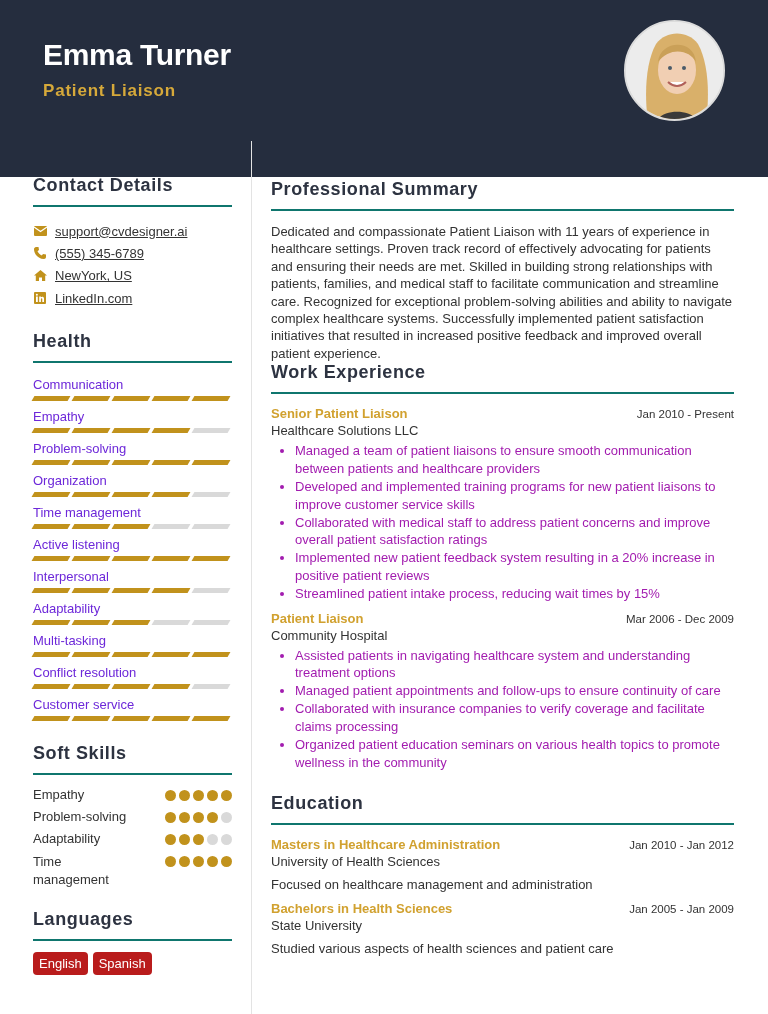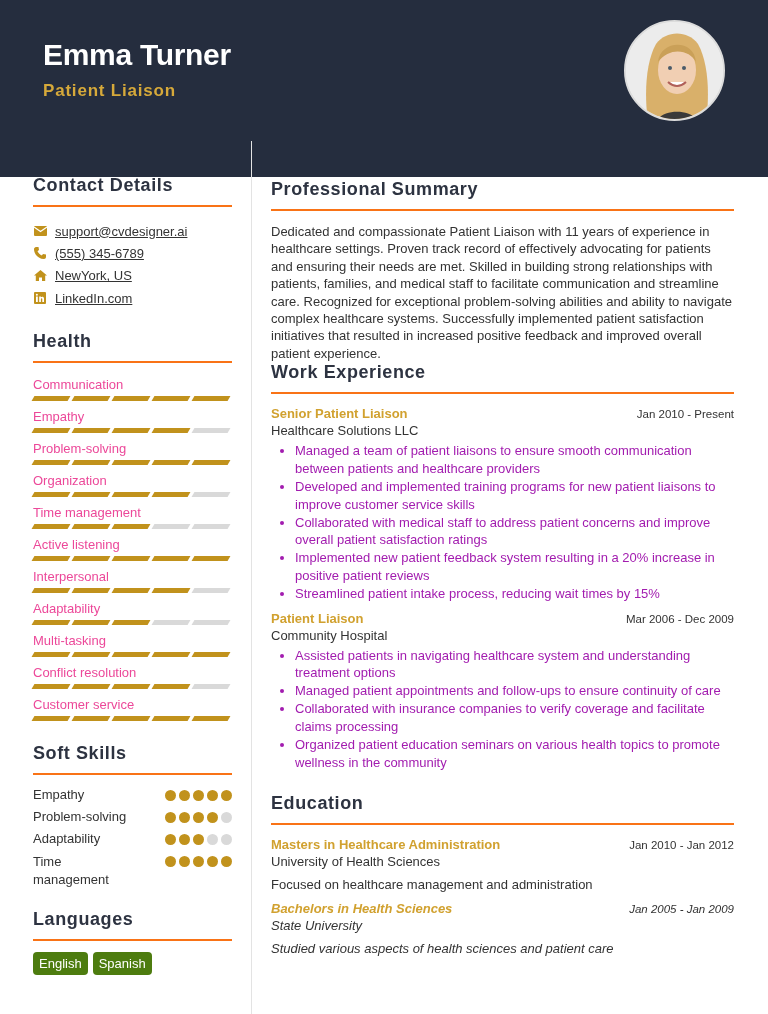--- a/index.html
+++ b/index.html
@@ -26,37 +26,37 @@
     border-radius: 50%; background: #efefef; overflow: hidden;
     border: 2px solid #dcdcdc;
   }
   .divider-v {
     position: absolute; left: 251px; top: 141px; width: 1px; height: 873px; background: #e3e3e3;
   }
   .left { position: absolute; left: 33px; top: 141px; width: 199px; }
   .right { position: absolute; left: 271px; top: 141px; width: 463px; }
   .sec-title {
     font-size: 18px; font-weight: 700; color: #2d3341; letter-spacing: 0.6px;
-    padding-bottom: 9px; border-bottom: 2px solid #f97316;
+    padding-bottom: 9px; border-bottom: 2px solid #0f766e;
   }
   .contact-list { margin-top: 13px; }
   .contact-item { display: flex; align-items: center; height: 22.3px; font-size: 13px; color: #333; text-decoration: underline; }
   .contact-item .ic { width: 14px; height: 14px; margin-right: 8px; display: flex; align-items: center; justify-content: center; }
   .skills { margin-top: 12px; }
-  .skill-name { font-size: 13px; color: #ec4899; height: 19px; line-height: 19px; }
+  .skill-name { font-size: 13px; color: #6d28d9; height: 19px; line-height: 19px; }
   .bar { display: flex; gap: 4px; height: 5px; margin: 2px 0 6px 0; }
   .seg { width: 36px; height: 5px; transform: skewX(-30deg); background: #c1921c; }
   .seg.off { background: #d9d9d9; }
   .soft { margin-top: 12px; }
   .soft-row { display: flex; justify-content: space-between; font-size: 13px; color: #333; min-height: 22px; }
   .dots { display: flex; gap: 3px; margin-top: 3px; }
   .dot { width: 11px; height: 11px; border-radius: 50%; background: #c1921c; }
   .dot.off { background: #d9d9d9; }
   .langs { margin-top: 11px; display: flex; gap: 5px; }
-  .lang { background: #4d7c0f; color: #fff; font-size: 13px; padding: 4px 6px; border-radius: 4px; }
+  .lang { background: #b91c1c; color: #fff; font-size: 13px; padding: 4px 6px; border-radius: 4px; }
   .summary { margin-top: 12px; font-size: 13px; line-height: 17.4px; color: #333; }
   .job { margin-top: 12px; }
   .job-head { display: flex; justify-content: space-between; align-items: baseline; }
   .job-title { font-size: 13px; font-weight: 600; color: #d1a12f; }
   .job-date { font-size: 11.5px; color: #333; }
   .job-org { font-size: 13px; color: #333; margin-top: 2px; }
   ul.bul { margin-top: 4px; padding-left: 24px; font-size: 13px; line-height: 17.6px; color: #a21caf; }
   ul.bul li { margin-bottom: 0.5px; }
   .edu-desc { font-size: 13px; color: #333; margin-top: 8px; }
 </style>
@@ -336,21 +336,21 @@
   <div style="margin-top:22px;">
     <div class="sec-title">Education</div>
     <div class="job">
       <div class="job-head">
         <span class="job-title">Masters in Healthcare Administration</span>
         <span class="job-date">Jan 2010 - Jan 2012</span>
       </div>
       <div class="job-org">University of Health Sciences</div>
       <div class="edu-desc">Focused on healthcare management and administration</div>
     </div>
-    <div class="job" style="margin-top:9px;font-style:italic;">
+    <div class="job" style="margin-top:9px;">
       <div class="job-head">
         <span class="job-title">Bachelors in Health Sciences</span>
         <span class="job-date">Jan 2005 - Jan 2009</span>
       </div>
       <div class="job-org">State University</div>
       <div class="edu-desc">Studied various aspects of health sciences and patient care</div>
     </div>
   </div>
 </div>
 

